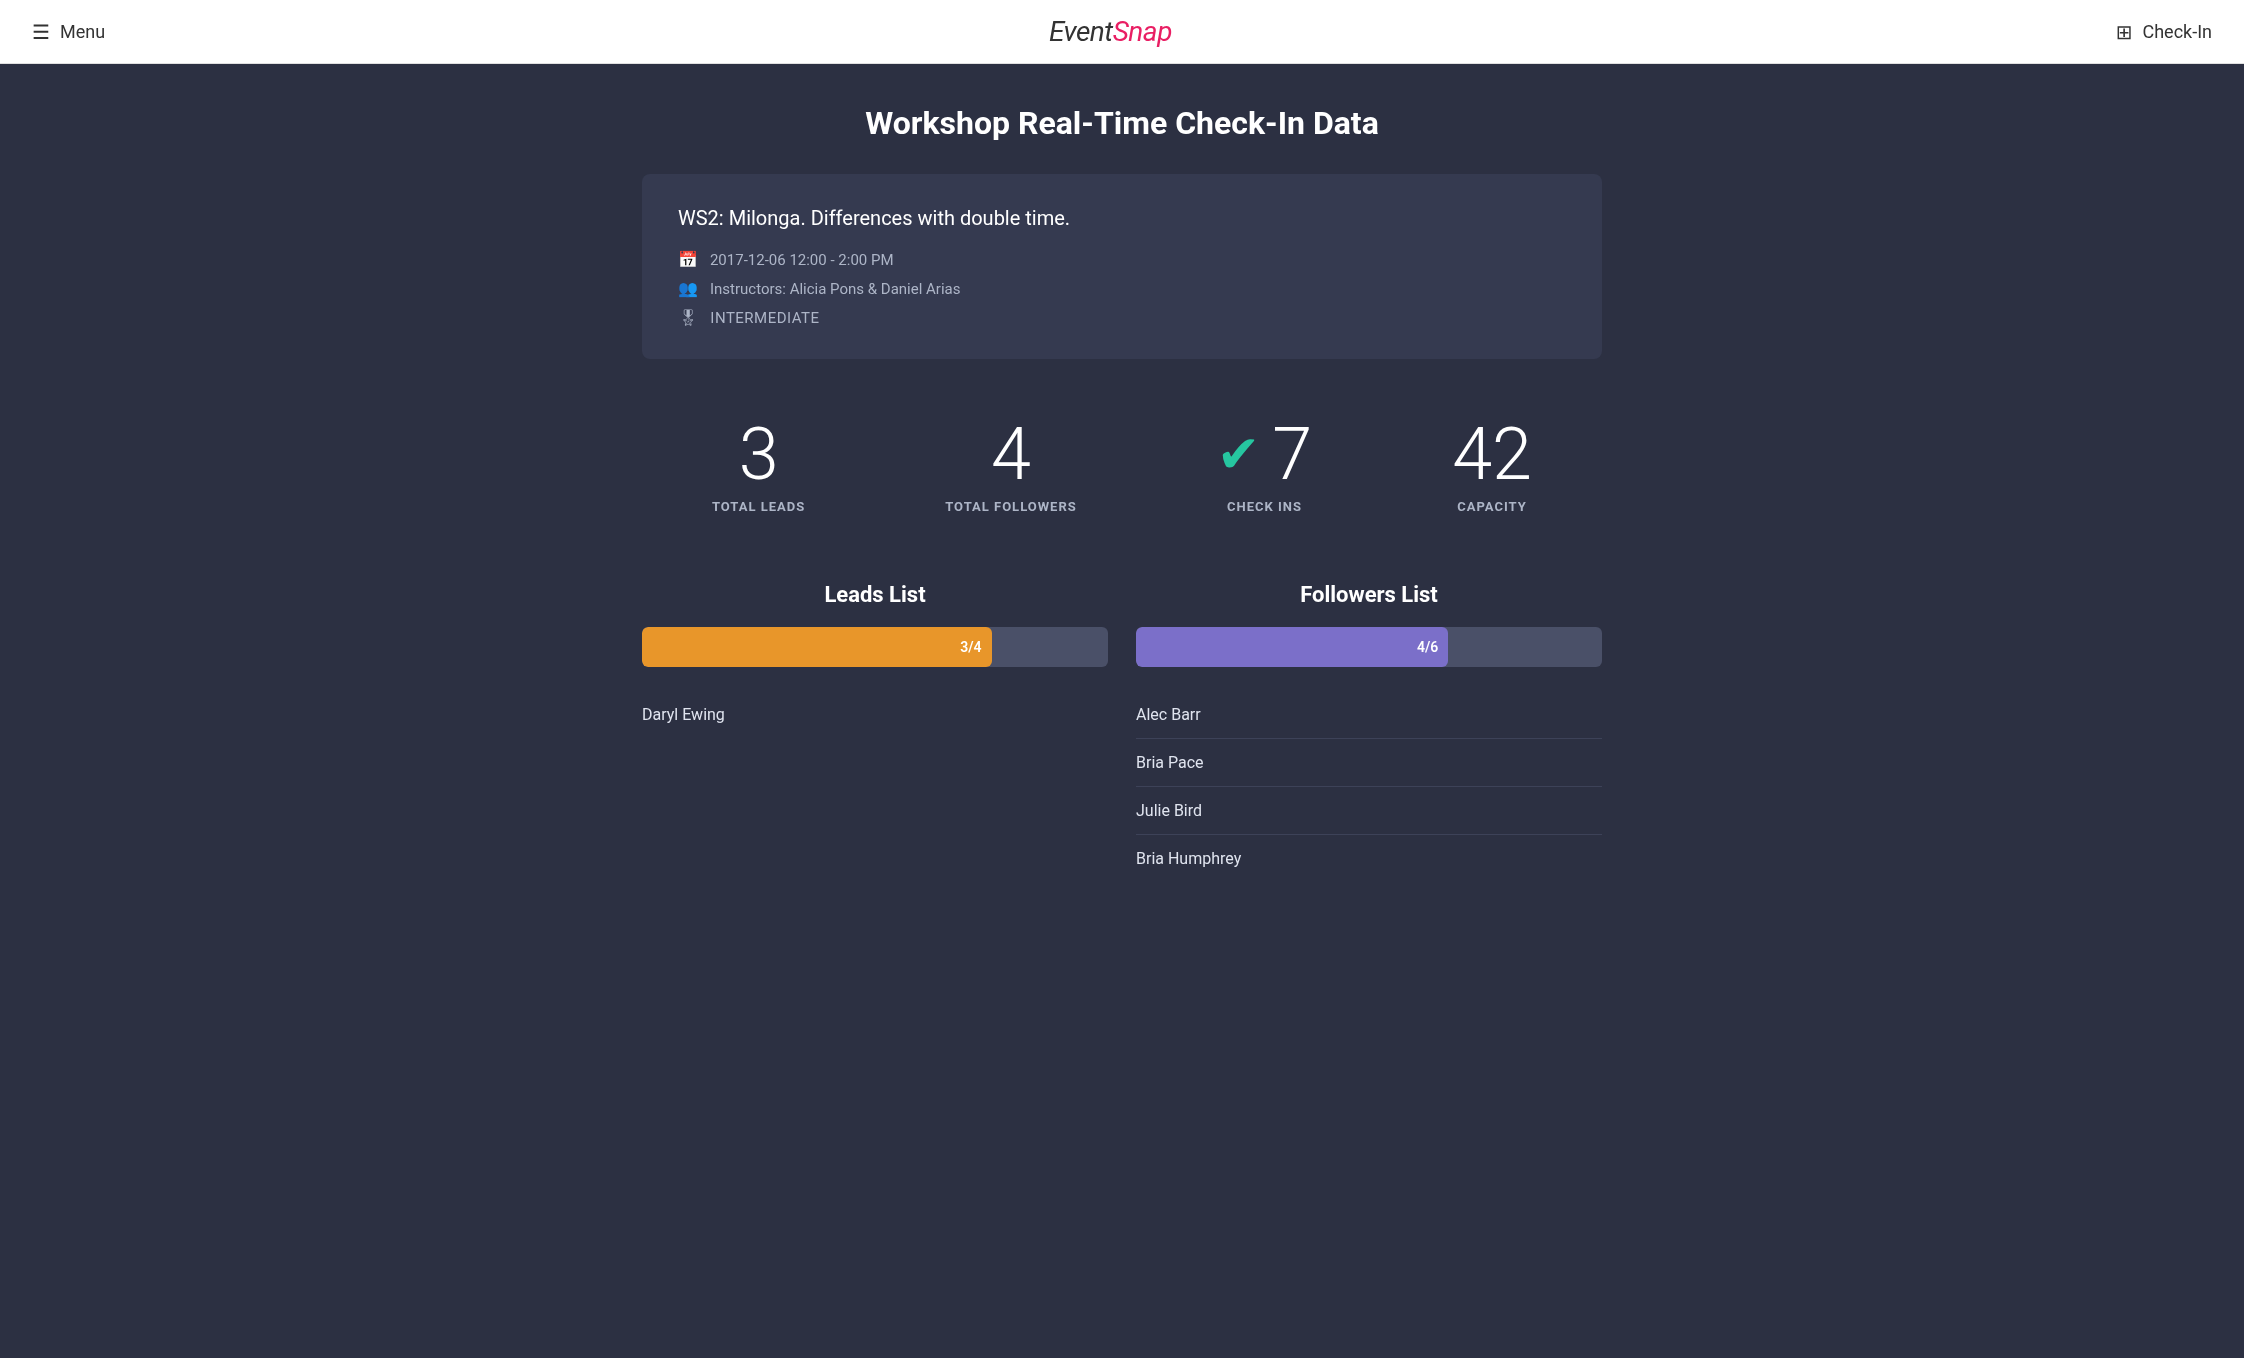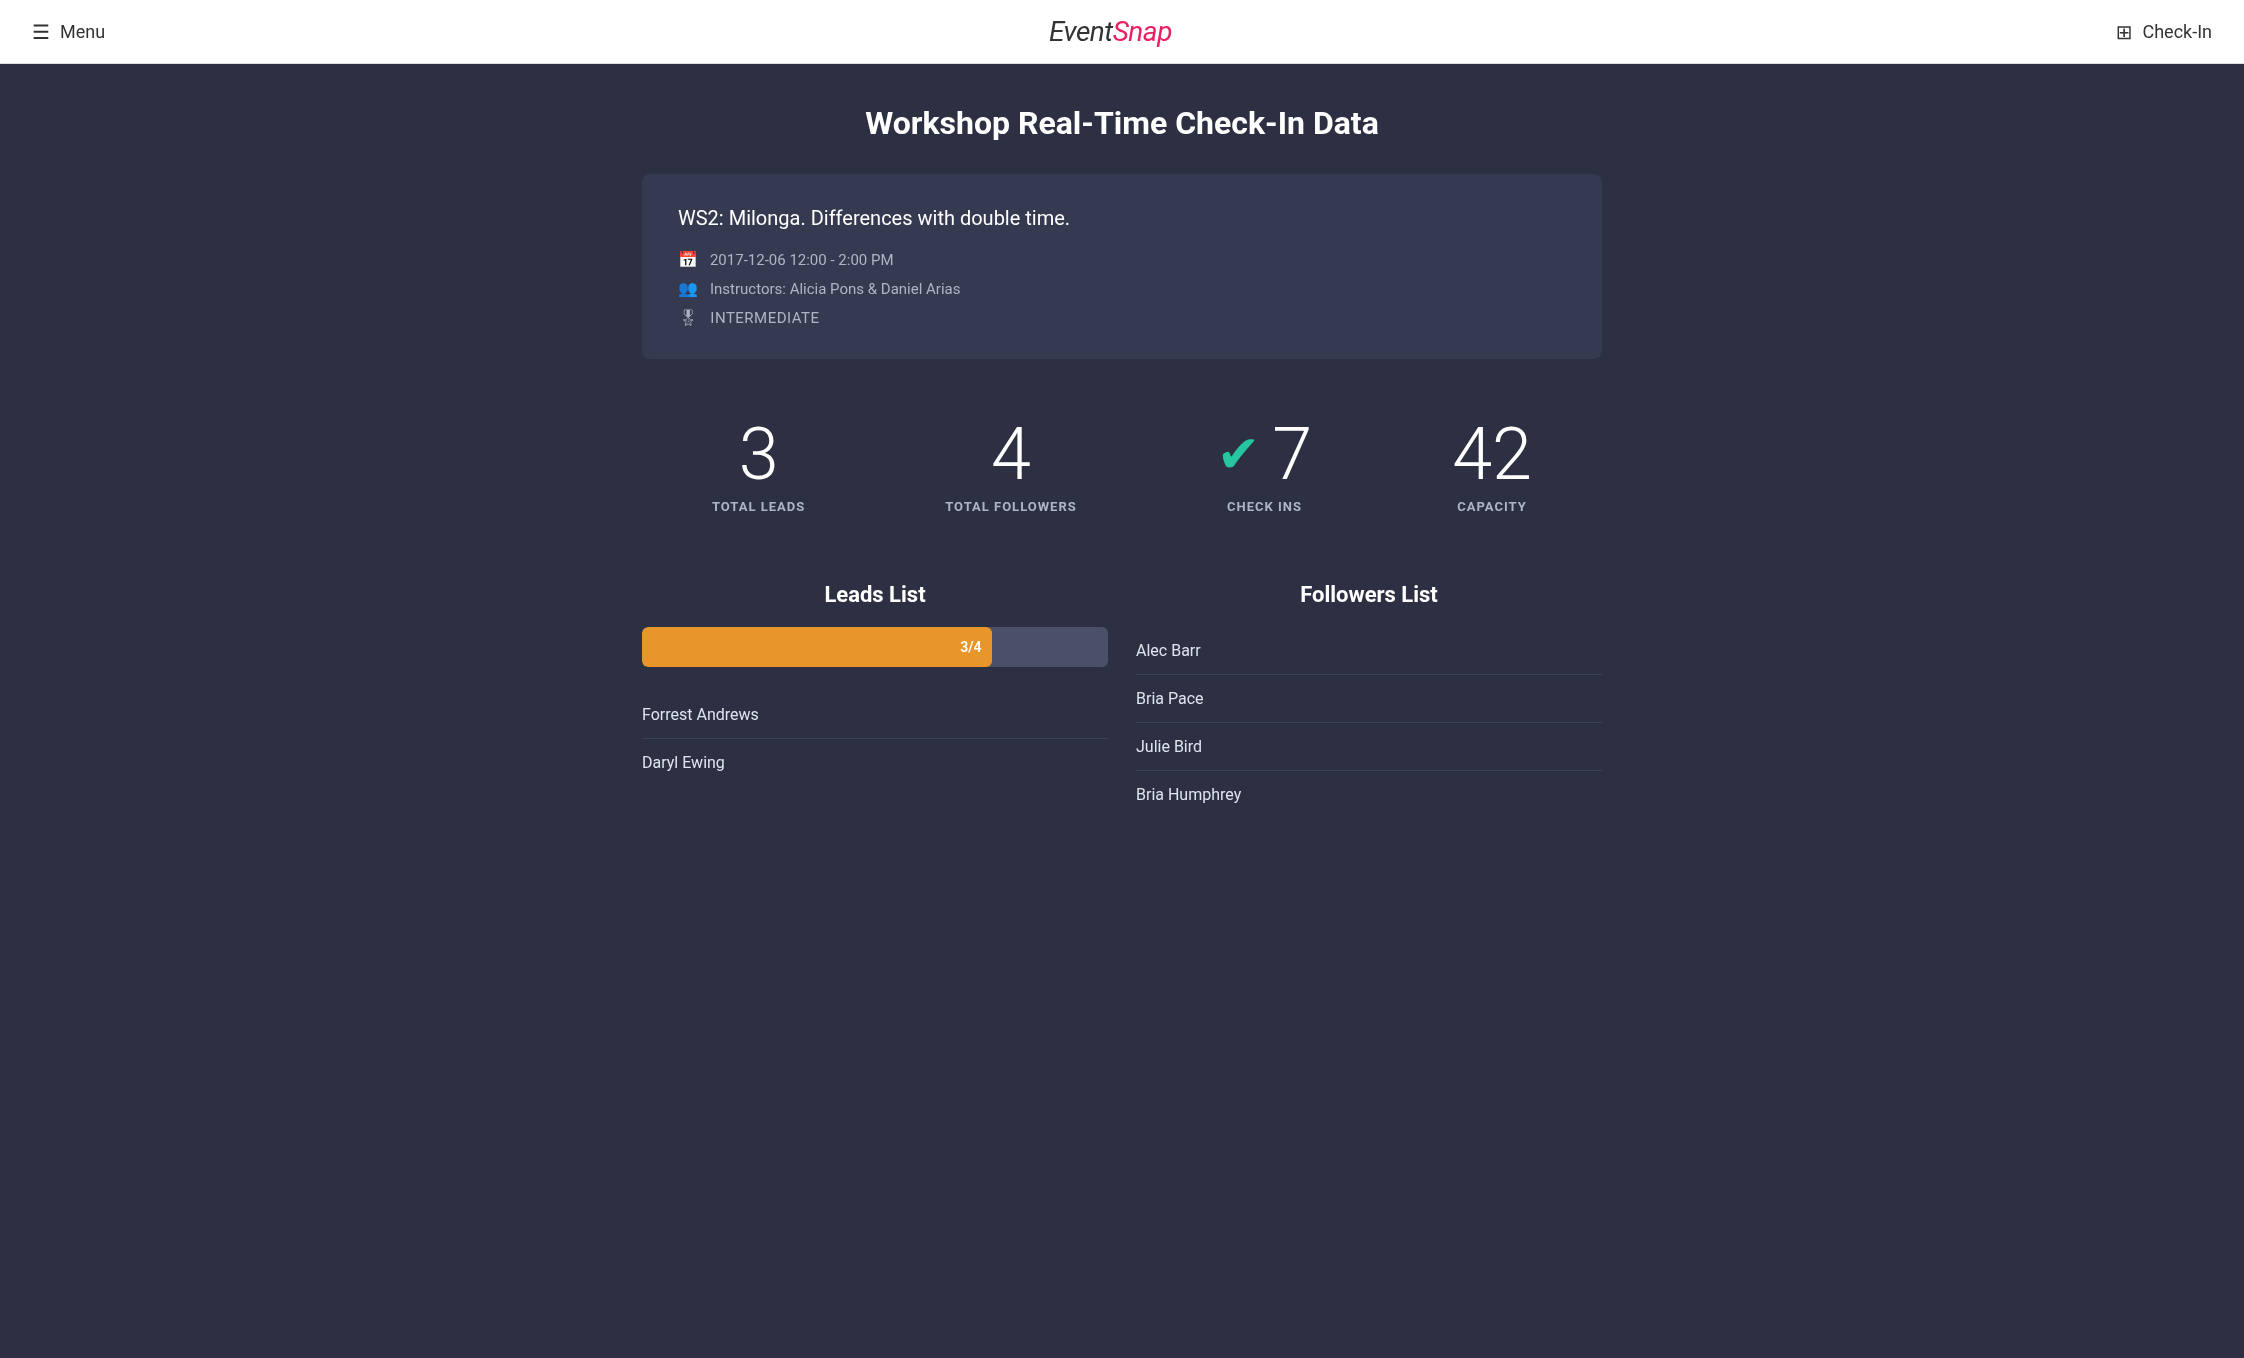--- a/index.html
+++ b/index.html
@@ -282,27 +282,31 @@
 
     <div class="list-column">
       <div class="list-title">Leads List</div>
       <div class="progress-container">
         <div class="progress-fill-orange" style="width: 75%;">
           <span class="progress-label-inside">3/4</span>
         </div>
       </div>
       <ul class="name-list">
 
-      <li class="name-item">Forrest Andrews</li>
           <li class="name-item">Daryl Ewing</li>
         </ul>
     </div>
 
     <div class="list-column">
       <div class="list-title">Followers List</div>
+      <div class="progress-container">
+        <div class="progress-fill-purple" style="width: 67%;">
+          <span class="progress-label-inside">4/6</span>
+        </div>
+      </div>
       <ul class="name-list">
 
       <li class="name-item">Alec Barr</li>
           <li class="name-item">Bria Pace</li>
           <li class="name-item">Julie Bird</li>
           <li class="name-item">Bria Humphrey</li>
         </ul>
     </div>
 
   </div>

